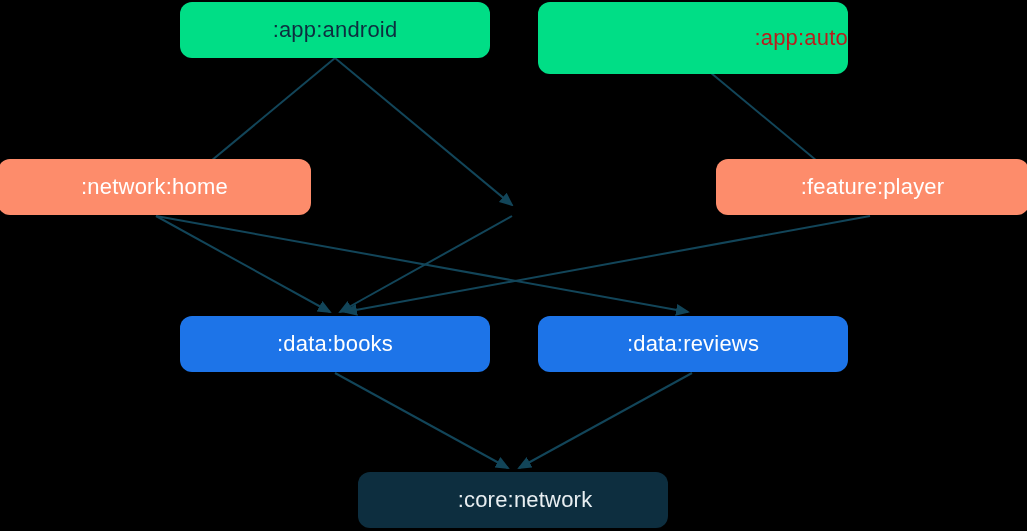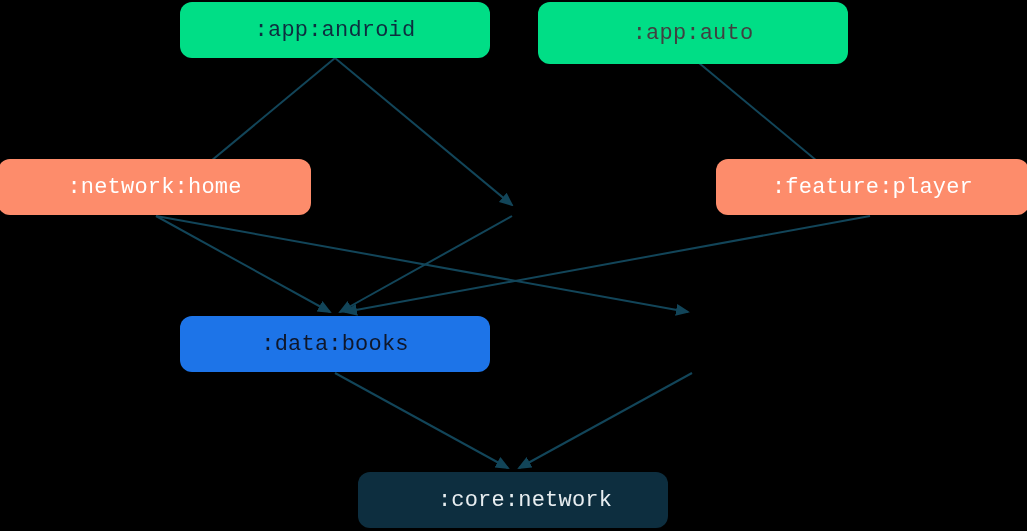--- a/index.html
+++ b/index.html
@@ -6,21 +6,21 @@
     margin: 0;
     padding: 0;
     background: #000000;
   }
   #canvas {
     position: relative;
     width: 1027px;
     height: 531px;
     background: #000000;
     overflow: hidden;
-    font-family: Liberation Mono, monospace;
+    font-family: Liberation Sans, sans-serif;
   }
   #edges {
     position: absolute;
     top: 0;
     left: 0;
     width: 1027px;
     height: 531px;
     pointer-events: none;
   }
   .node {
@@ -76,35 +76,38 @@
         <line x1="870" y1="216" x2="345" y2="312" stroke="#124559" marker-end="url(#arrowhead)"></line>
         <line x1="335" y1="373" x2="508" y2="468" stroke="#124559" marker-end="url(#arrowhead)"></line>
         <line x1="692" y1="373" x2="519" y2="468" stroke="#124559" marker-end="url(#arrowhead)"></line>
       </g>
   </svg>
 
   <div class="node node-app" style="left: 180px; top: 2px; width: 310px; height: 56px; background: rgb(0, 222, 134); color: rgb(13, 46, 63);">
     <span class="node-label">:app:android</span>
   </div>
 
-  <div class="node node-app" style="left: 538px; top: 2px; width: 310px; height: 62px; background: rgb(0, 222, 134); color: #404040;">
+  <div class="node node-app" style="left: 538px; top: 2px; width: 310px; height: 72px; background: rgb(0, 222, 134); color: #b91c1c; justify-content: flex-end;">
     <span class="node-label">:app:auto</span>
   </div>
 
   <div class="node node-feature" style="left: -2px; top: 159px; width: 313px; height: 56px; background: rgb(253, 140, 107); color: rgb(255, 255, 255);">
     <span class="node-label">:network:home</span>
   </div>
 
 
   <div class="node node-feature" style="left: 716px; top: 159px; width: 313px; height: 56px; background: rgb(253, 140, 107); color: rgb(255, 255, 255);">
     <span class="node-label">:feature:player</span>
   </div>
 
-  <div class="node node-data" style="left: 180px; top: 316px; width: 310px; height: 56px; background: rgb(29, 116, 232); color: #0f172a;">
+  <div class="node node-data" style="left: 180px; top: 316px; width: 310px; height: 56px; background: rgb(29, 116, 232); color: #ffffff;">
     <span class="node-label">:data:books</span>
   </div>
 
+  <div class="node node-data" style="left: 538px; top: 316px; width: 310px; height: 56px; background: rgb(29, 116, 232); color: rgb(255, 255, 255);">
+    <span class="node-label">:data:reviews</span>
+  </div>
 
   <div class="node node-core" style="left: 358px; top: 472px; width: 310px; height: 56px; background: rgb(13, 46, 63); color: rgb(232, 238, 241); padding-left: 24px;">
     <span class="node-label">:core:network</span>
   </div>
 
 </div>
 
 </body></html>

